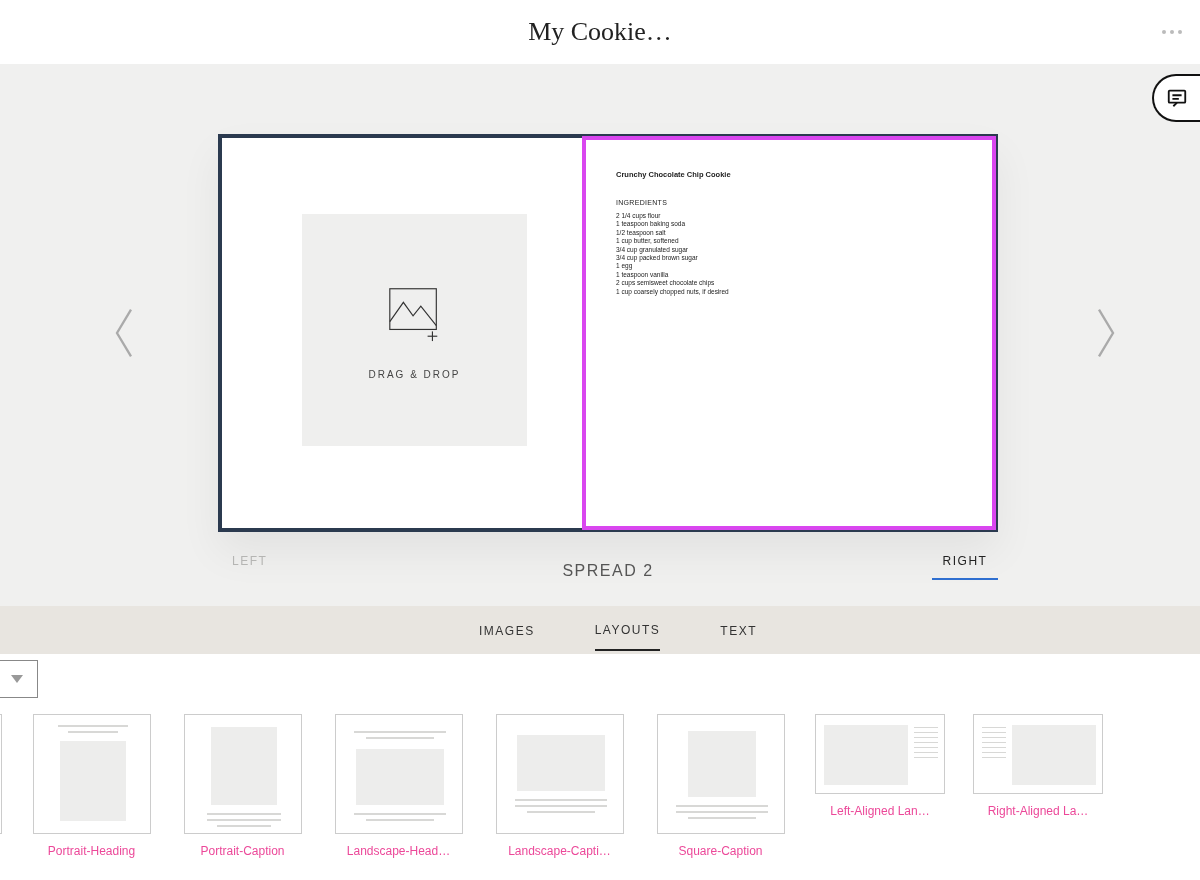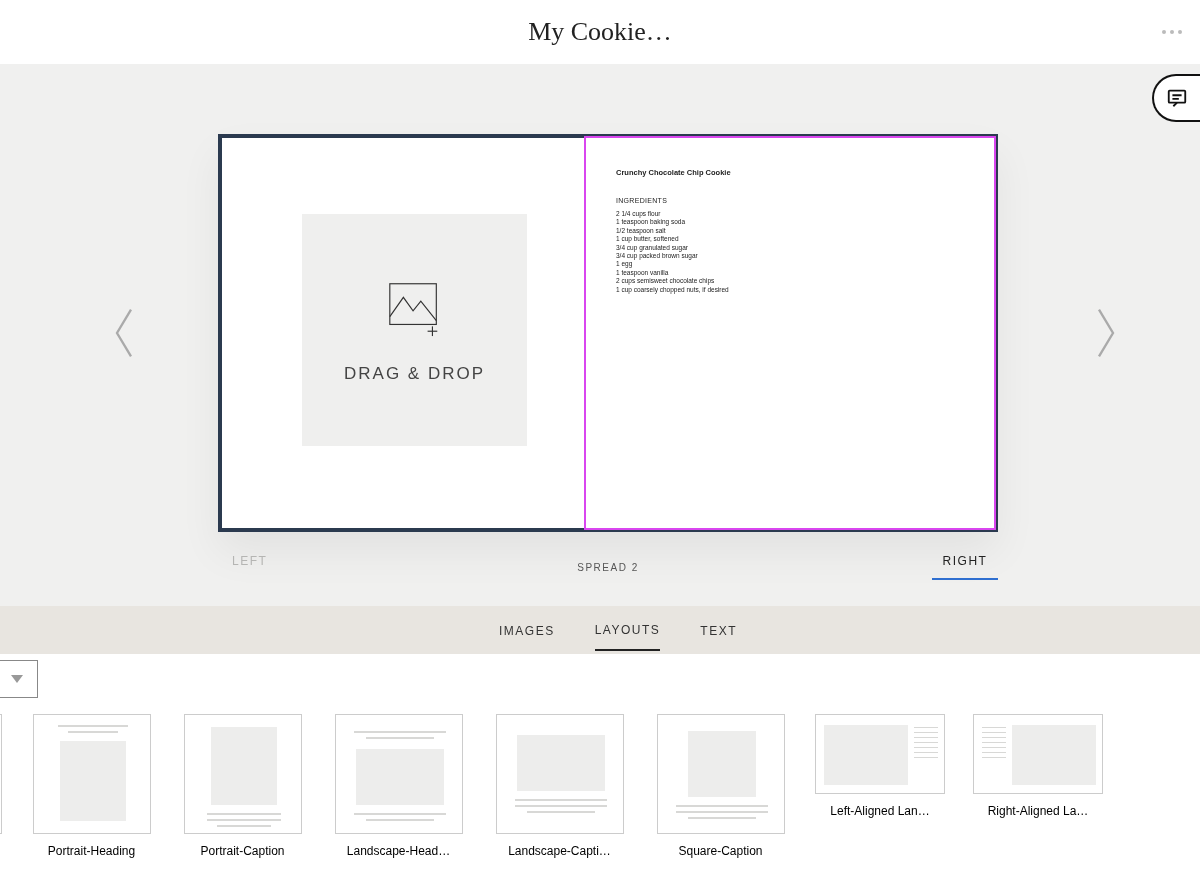--- a/index.html
+++ b/index.html
@@ -86,35 +86,35 @@
     border: 4px solid #2b3a4f;
     background: #fff;
     display: flex;
     box-shadow: 0 20px 40px rgba(0,0,0,0.06);
   }
   .page {
     flex: 1;
     position: relative;
     background: #fff;
   }
-  .page-right-sel { border: 2px solid #d946ef; margin: -2px; padding-left: 44px; }
+  .page-right-sel { border: 4px solid #d946ef; margin: -2px; padding-left: 44px; }
 
   .dropzone {
     position: absolute;
     left: 80px; top: 76px;
     width: 225px; height: 232px;
     background: #efefee;
     display: flex;
     flex-direction: column;
     align-items: center;
     justify-content: center;
     gap: 18px;
   }
   .dropzone-label {
-    font-size: 17px;
+    font-size: 10px;
     letter-spacing: 2px;
     color: #444;
     margin-top: 8px;
   }
 
   .recipe {
     position: absolute;
     left: 30px; top: 30px; right: 30px;
     font-size: 7px;
     color: #222;
@@ -131,38 +131,38 @@
     width: 780px;
     top: 484px;
     height: 40px;
   }
   .label-left {
     position: absolute; left: 14px; top: 6px;
     font-size: 12px; letter-spacing: 1.5px; color: #b5b5b3;
   }
   .label-center {
     position: absolute; left: 50%; transform: translateX(-50%);
-    top: 14px; font-size: 10px; letter-spacing: 1.5px; color: #555;
+    top: 14px; font-size: 16px; letter-spacing: 1.5px; color: #555;
   }
   .label-right {
     position: absolute; right: 0; top: 6px;
     font-size: 12px; letter-spacing: 1.5px; color: #222;
     padding-bottom: 10px;
     border-bottom: 2px solid #2f6fd0;
     width: 66px; text-align: center;
   }
 
   
   .tool-tabs {
     height: 48px;
     background: #e8e5e0;
     display: flex;
     align-items: center;
     justify-content: center;
-    gap: 40px;
+    gap: 60px;
     padding-left: 36px;
   }
   .tool-tab {
     font-size: 12px;
     letter-spacing: 1.5px;
     color: #333;
     cursor: pointer;
     padding: 14px 0 12px;
   }
   .tool-tab.active {
@@ -211,21 +211,21 @@
     position: relative;
   }
   .thumb.selected-edge {
     border-left: 2px solid #4b8df0;
   }
   .thumb-p { width: 118px; height: 120px; }
   .thumb-l { width: 128px; height: 120px; }
   .thumb-landscape { width: 130px; height: 80px; }
   .tlabel {
     font-size: 12px;
-    color: #000000;
+    color: #ec4899;
     text-align: center;
     max-width: 100%;
     white-space: nowrap;
     overflow: hidden;
     text-overflow: ellipsis;
   }
 
   
   .line { position: absolute; height: 2px; background: #d8d8d6; }
   .block { position: absolute; background: #ededec; }

